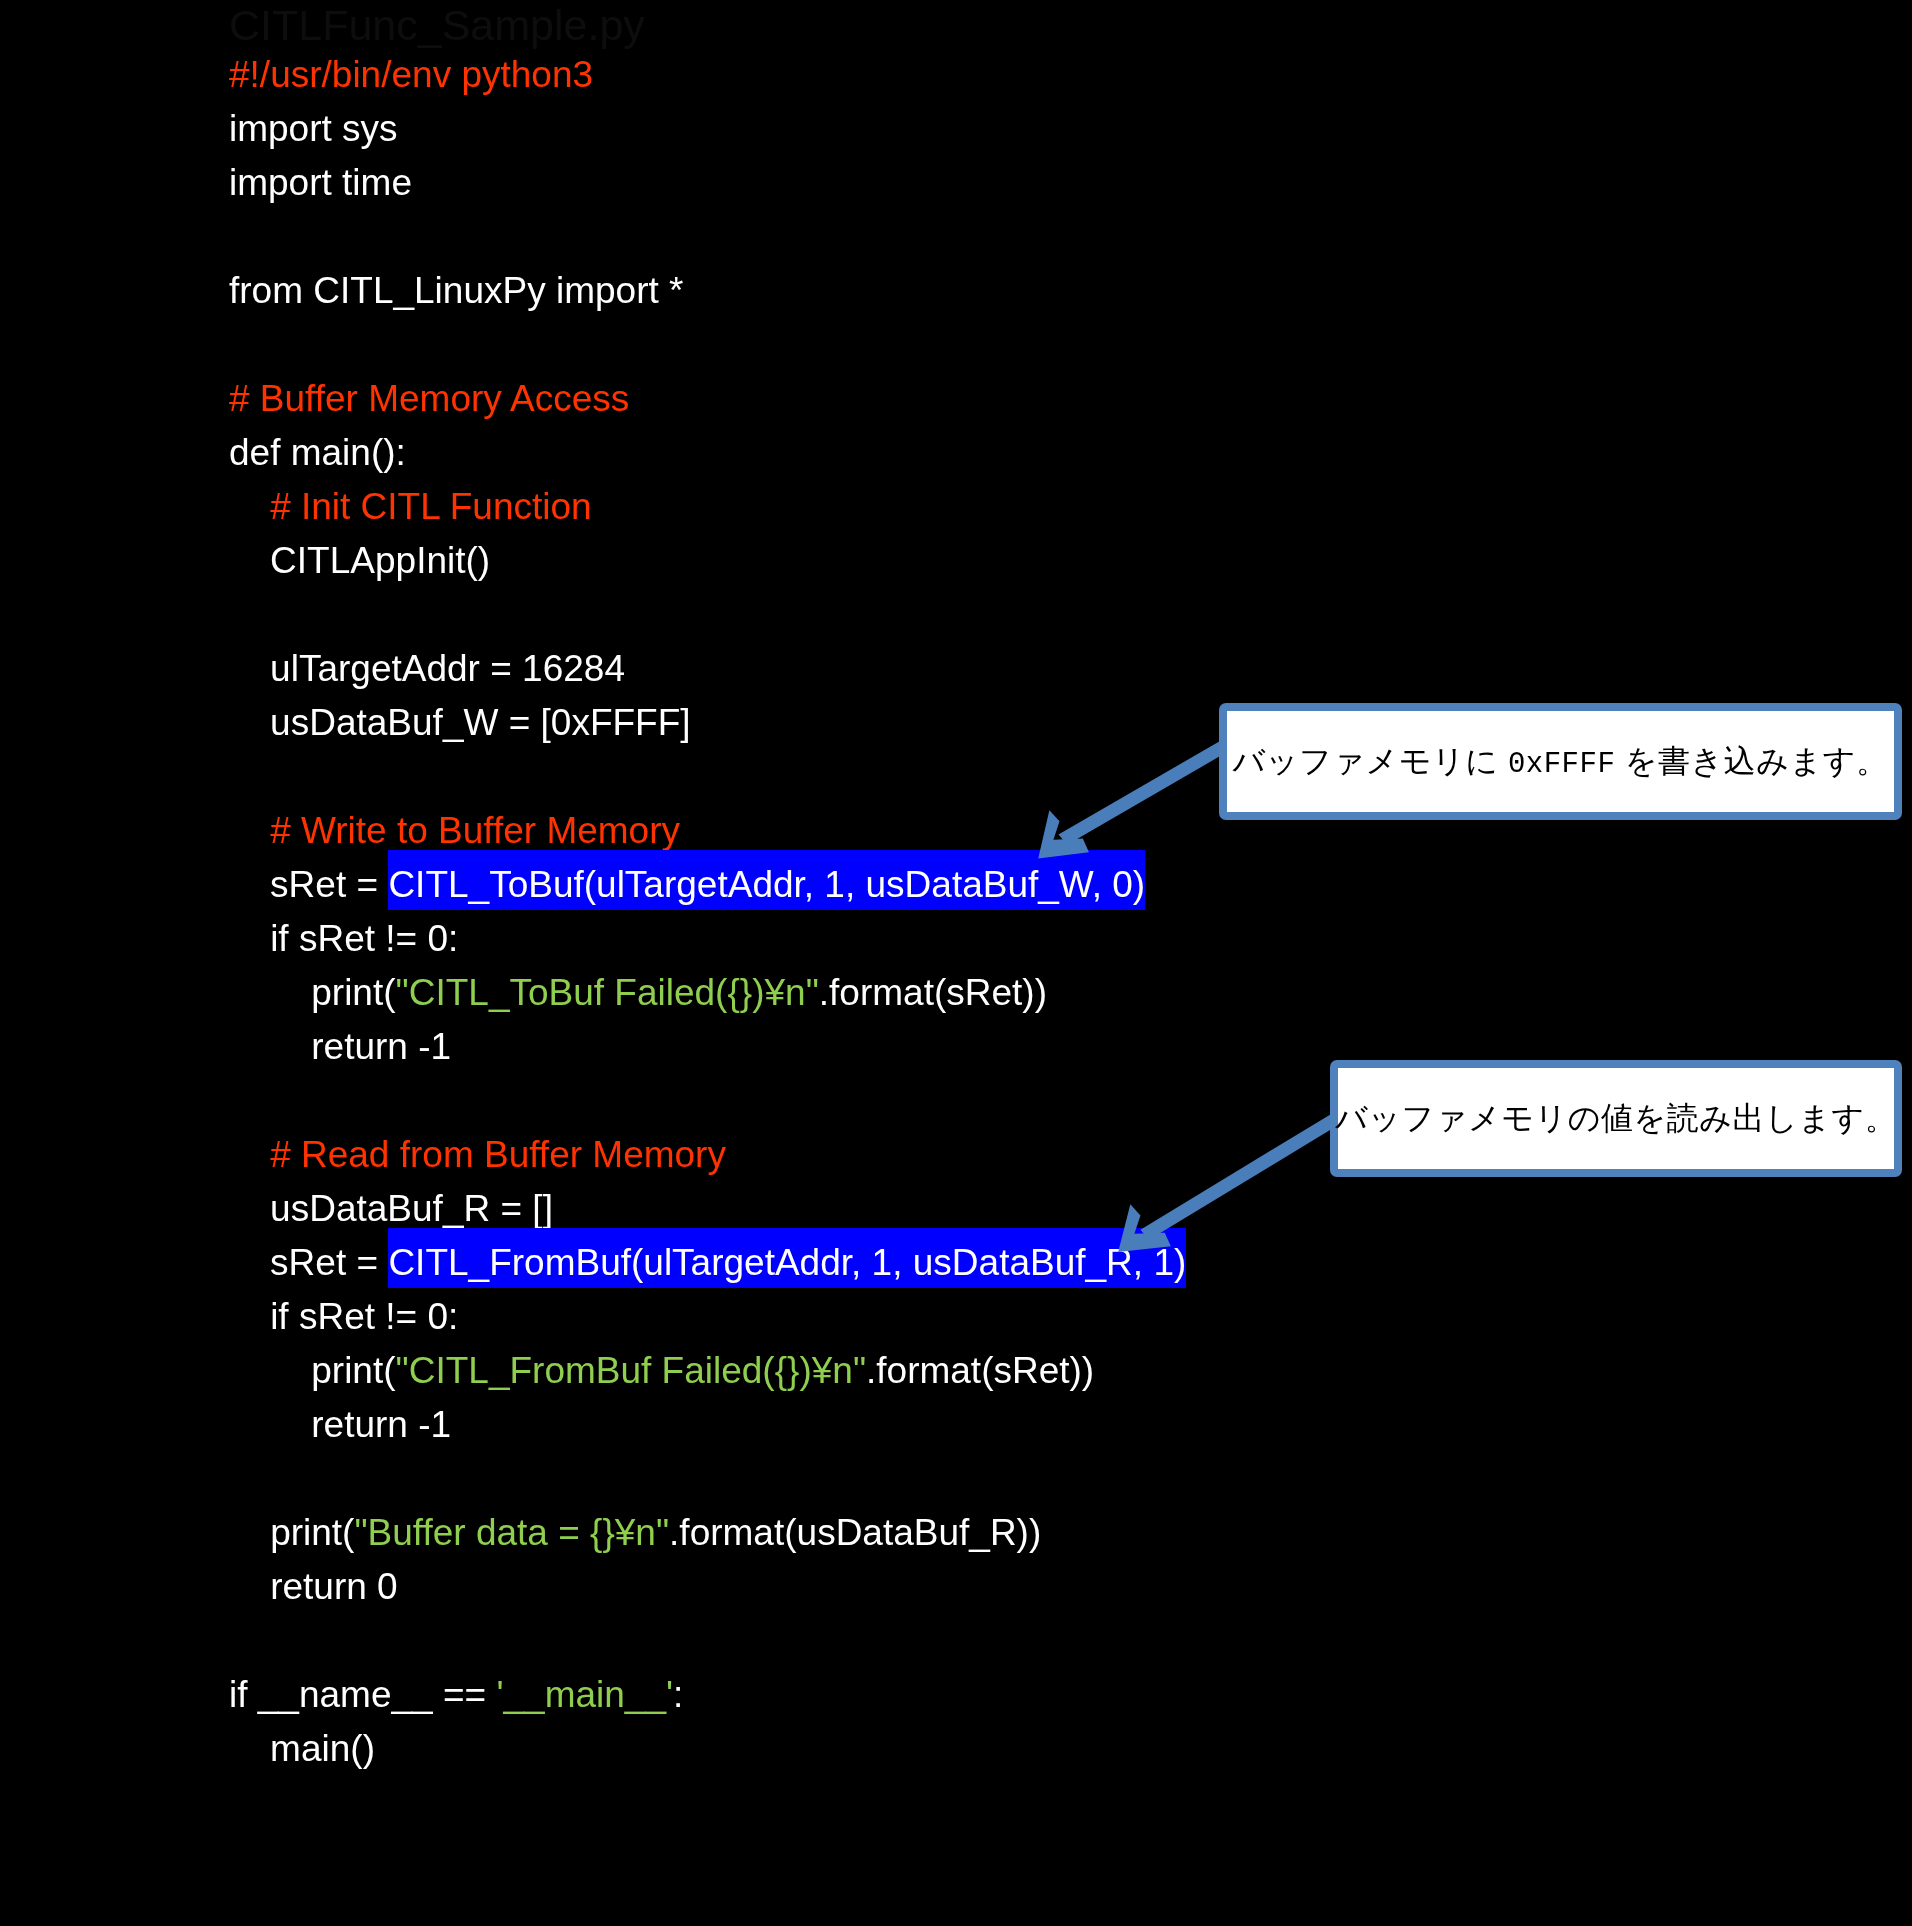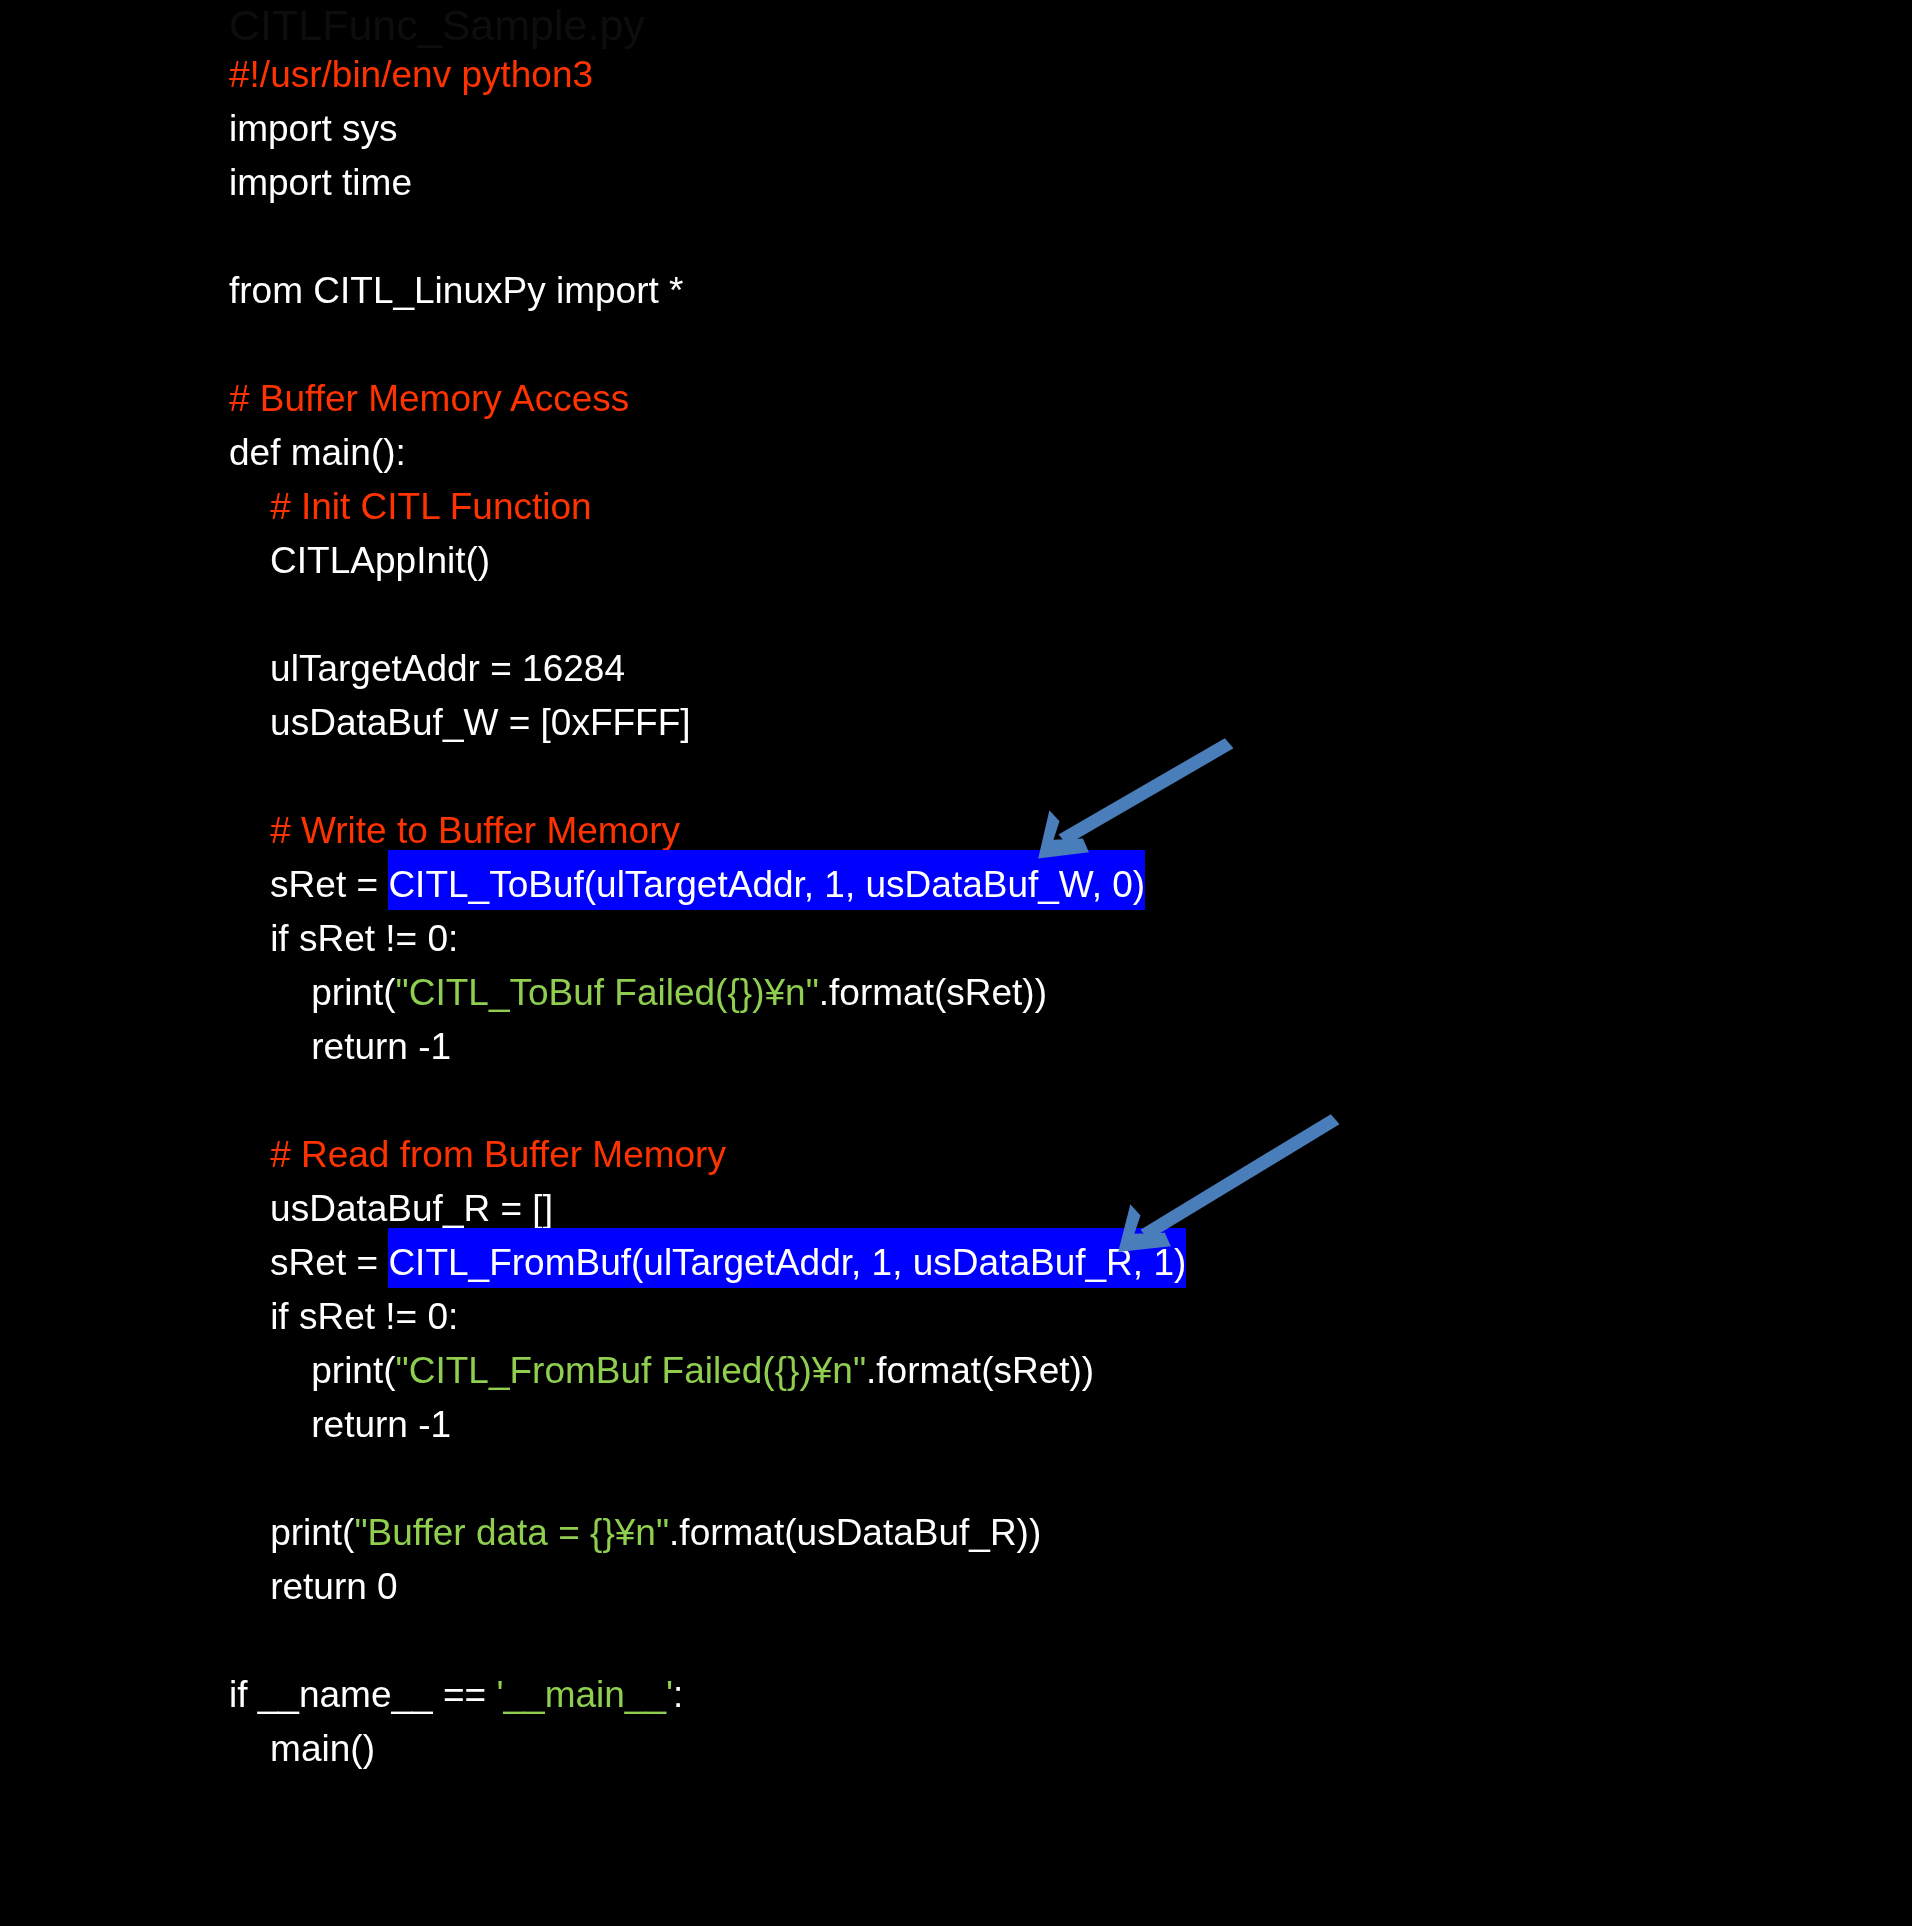--- a/index.html
+++ b/index.html
@@ -109,16 +109,22 @@
     </g>
   </svg>
 
   <svg id="arrow-2" class="arrow-svg" viewBox="0 0 470 300">
     <g fill="#4a7ebb">
       <path d="M 465 40 L 448 20 L 72 248 L 89 268 Z"></path>
       <path d="M 28 292 L 52 198 L 72 220 L 60 256 L 120 254 L 132 281 Z"></path>
     </g>
   </svg>
 
+  <div id="callout-1" class="callout">
+    <span class="callout-text"><span>バッファメモリに </span><span class="mono">0xFFFF</span><span> を書き込みます。</span></span>
+  </div>
 
+  <div id="callout-2" class="callout">
+    <span class="callout-text"><span>バッファメモリの値を読み出します。</span><span class="mono"></span><span></span></span>
+  </div>
 
 </div>
 
 
 </body></html>

